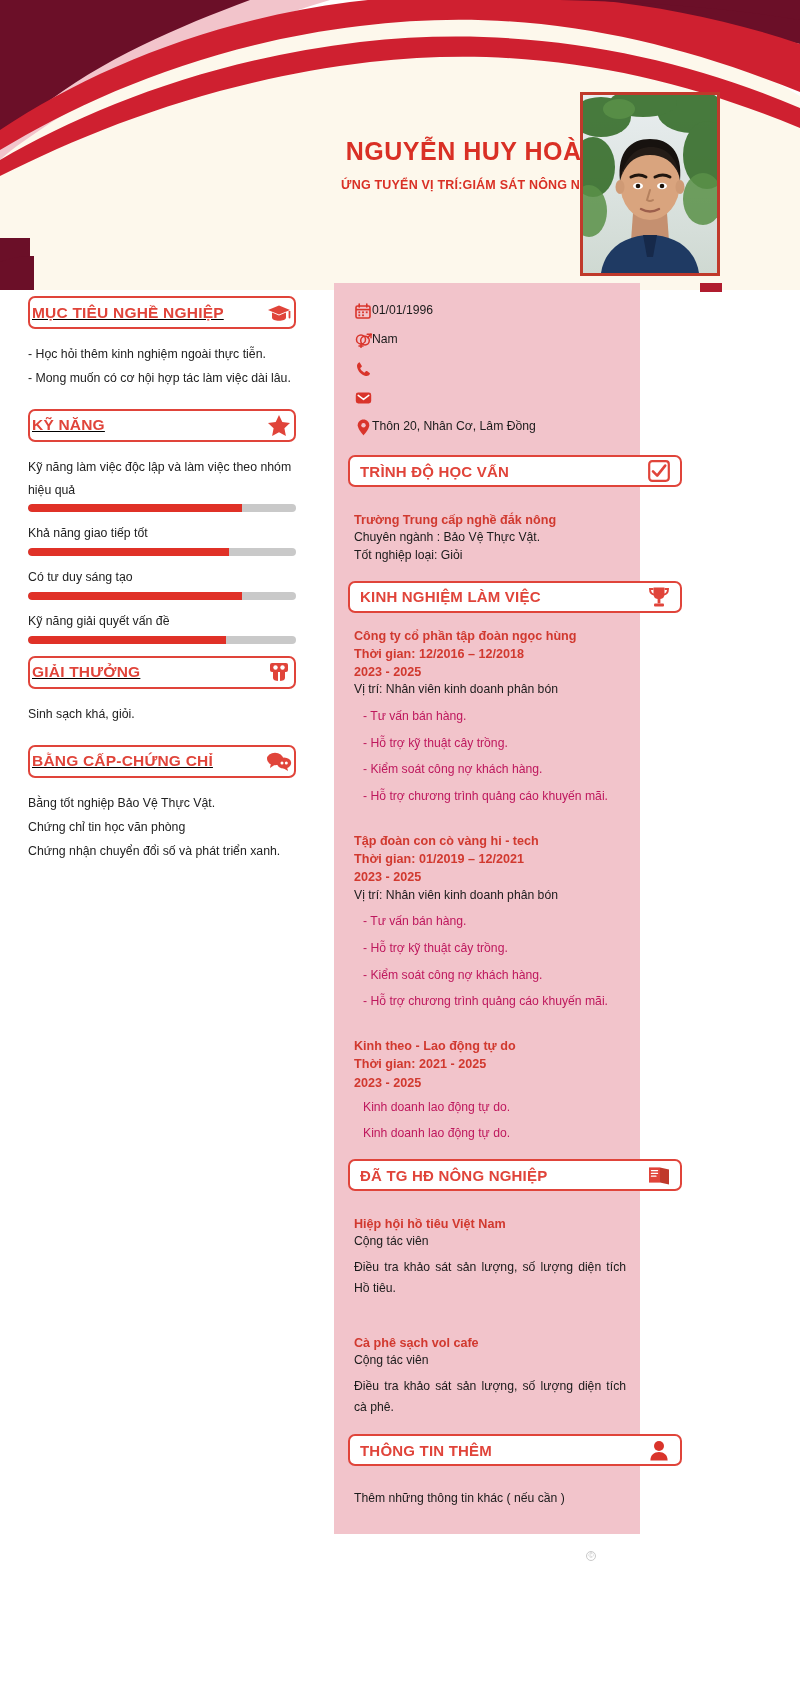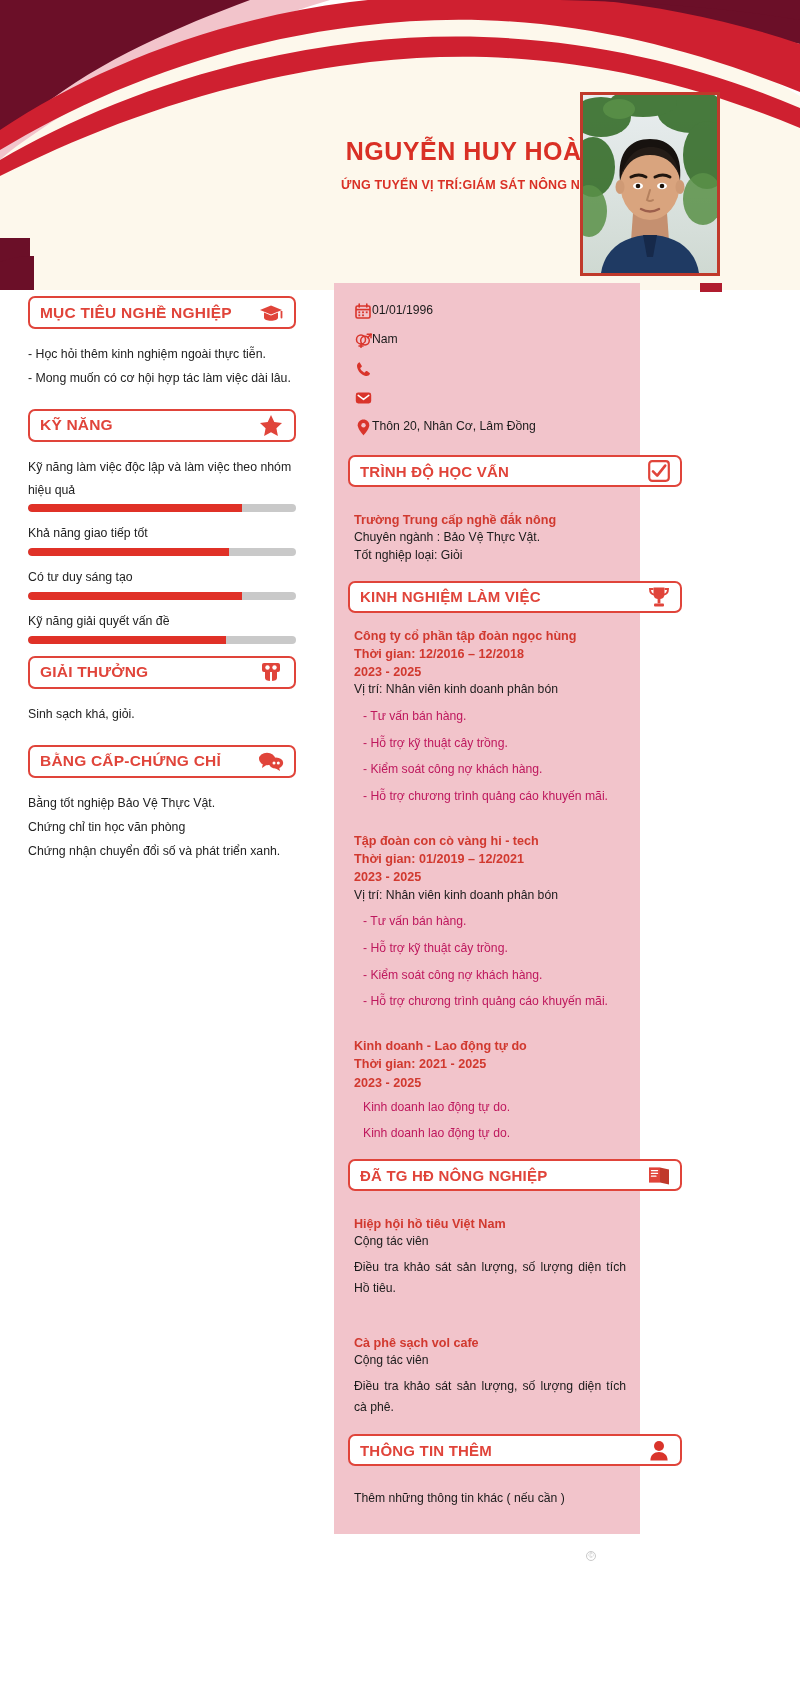--- a/index.html
+++ b/index.html
@@ -89,22 +89,23 @@
 
   
   .sec-title {
     position: relative;
     border: 2px solid #e0443a;
     border-radius: 7px;
     background: #ffffff;
     height: 33px;
     display: flex;
     align-items: center;
-    padding: 0 10px;
+    padding: 0 2px;
     margin-bottom: 14px;
+    text-decoration: underline;
   }
   .sec-title .t {
     font-size: 15.5px;
     font-weight: bold;
     color: #e0443a;
     letter-spacing: 0.2px;
     white-space: nowrap;
     flex: 1;
   }
   .sec-title .ico {
@@ -537,21 +538,21 @@
         <p class="entry-sub">Vị trí: Nhân viên kinh doanh phân bón</p>
         <p class="entry-item">- Tư vấn bán hàng.</p>
         <p class="entry-item">- Hỗ trợ kỹ thuật cây trồng.</p>
         <p class="entry-item">- Kiểm soát công nợ khách hàng.</p>
         <p class="entry-item">- Hỗ trợ chương trình quảng cáo khuyến mãi.</p>
       </div>
 
       <div class="gap-sm"></div>
 
       <div class="entry">
-        <p class="entry-head">Kinh doanh - Lao động tự do</p>
+        <p class="entry-head">Kinh theo - Lao động tự do</p>
         <p class="entry-head">Thời gian: 2021 - 2025</p>
         <p class="entry-head">2023 - 2025</p>
         <p class="entry-item tight">Kinh doanh lao động tự do.</p>
         <p class="entry-item">Kinh doanh lao động tự do.</p>
       </div>
 
       <div class="rsec">
         <span class="t">ĐÃ TG HĐ NÔNG NGHIỆP</span>
         <span class="ico">
           <svg width="24" height="20" viewBox="0 0 24 20" xmlns="http://www.w3.org/2000/svg">

